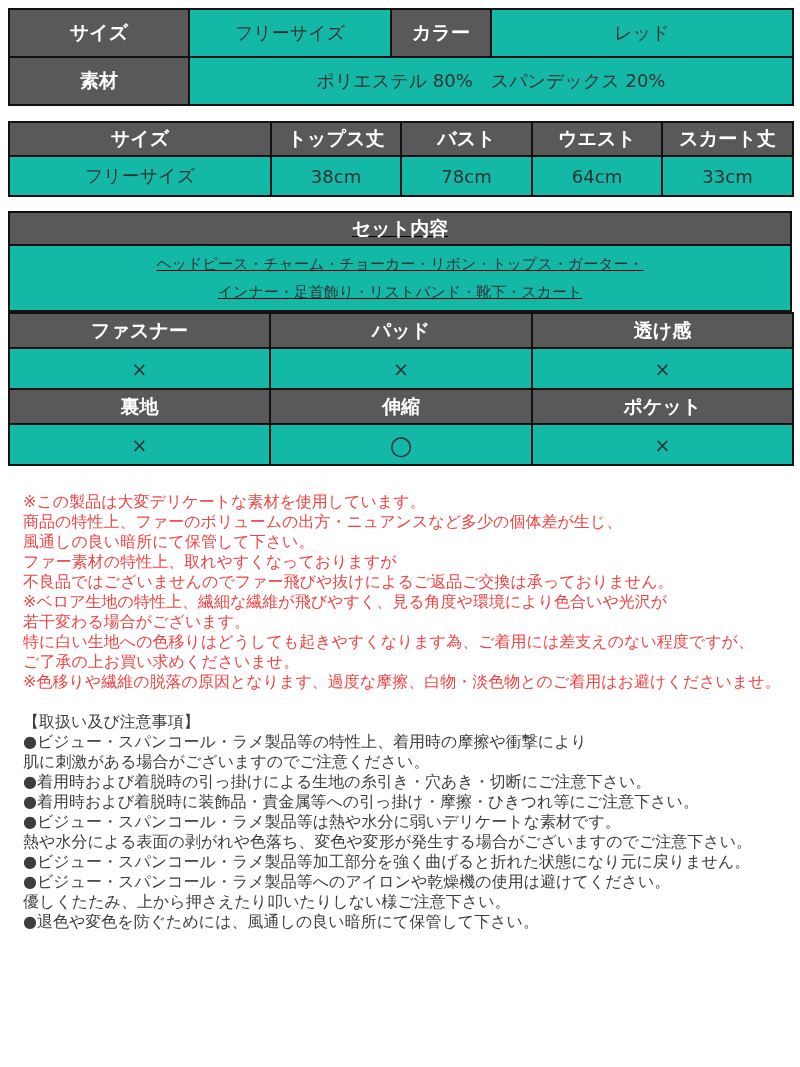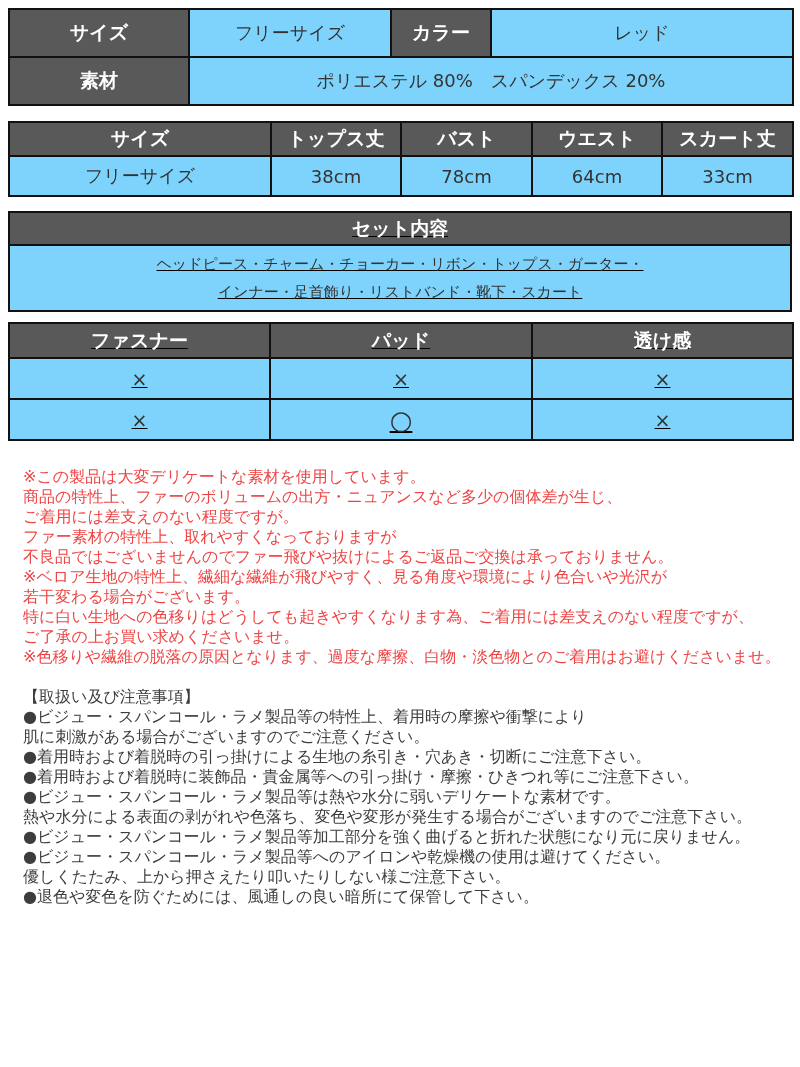--- a/index.html
+++ b/index.html
@@ -28,36 +28,36 @@
     overflow: hidden;
     white-space: nowrap;
   }
   .th {
     background: #595959;
     color: #ffffff;
     font-weight: bold;
     font-size: 19px;
   }
   .td {
-    background: #7dd3fc;
+    background: #14b8a6;
     color: #333333;
     font-size: 18px;
   }
   .t1 td { height: 44px; }
   .t2 { margin-top: 15px; }
   .t2 .th { height: 30px; }
   .t2 .td { height: 36px; }
   .t3 { margin-top: 14px; text-decoration: underline; }
   .t3 .th { height: 29px; }
   .t3 .td {
     height: 62px;
     font-size: 15px;
     line-height: 28px;
   }
-  .t4 { margin-top: 10px; text-decoration: underline; }
+  .t4 { margin-top: 0; }
   .t4 .th { height: 31px; }
   .t4 .td { height: 37px; font-size: 19px; }
   .t4 .td.circle { font-size: 26px; }
   .notes {
     margin-top: 26px;
     padding-left: 15px;
     color: #ef4444;
     font-size: 16px;
     line-height: 20px;
   }
@@ -148,31 +148,36 @@
       <td class="th">ファスナー</td>
       <td class="th">パッド</td>
       <td class="th">透け感</td>
     </tr>
     <tr>
       <td class="td">×</td>
       <td class="td">×</td>
       <td class="td">×</td>
     </tr>
     <tr>
+      <td class="th">裏地</td>
+      <td class="th">伸縮</td>
+      <td class="th">ポケット</td>
+    </tr>
+    <tr>
       <td class="td">×</td>
       <td class="td circle">○</td>
       <td class="td">×</td>
     </tr>
   </tbody>
     </table>
 
   <div class="notes">
     <div class="line">※この製品は大変デリケートな素材を使用しています。</div>
     <div class="line">商品の特性上、ファーのボリュームの出方・ニュアンスなど多少の個体差が生じ、</div>
-    <div class="line">ご着用には差支えのない程度ですが。</div>
+    <div class="line">風通しの良い暗所にて保管して下さい。</div>
     <div class="line">ファー素材の特性上、取れやすくなっておりますが</div>
     <div class="line">不良品ではございませんのでファー飛びや抜けによるご返品ご交換は承っておりません。</div>
     <div class="line">※ベロア生地の特性上、繊細な繊維が飛びやすく、見る角度や環境により色合いや光沢が</div>
     <div class="line">若干変わる場合がございます。</div>
     <div class="line">特に白い生地への色移りはどうしても起きやすくなります為、ご着用には差支えのない程度ですが、</div>
     <div class="line">ご了承の上お買い求めくださいませ。</div>
     <div class="line">※色移りや繊維の脱落の原因となります、過度な摩擦、白物・淡色物とのご着用はお避けくださいませ。</div>
   </div>
 
   <div class="care">

